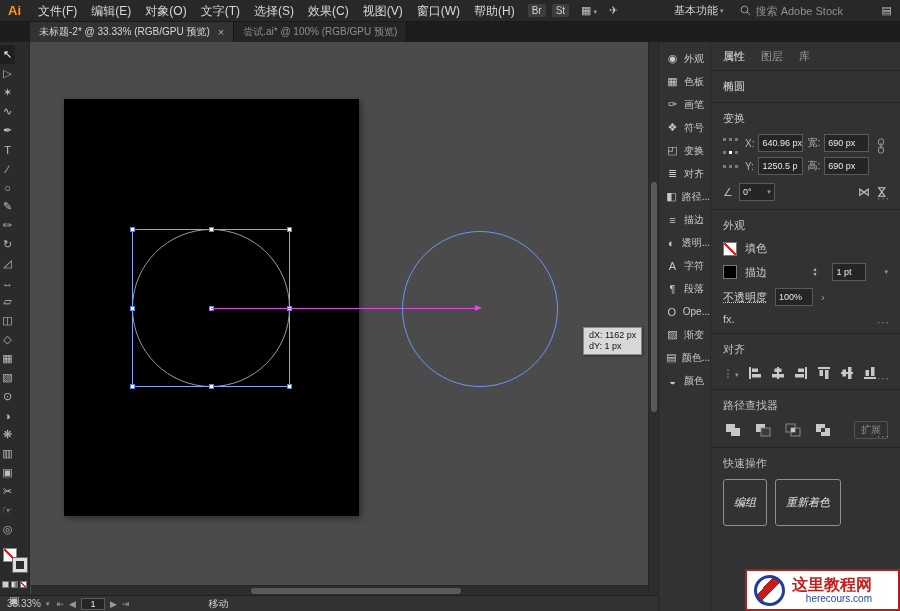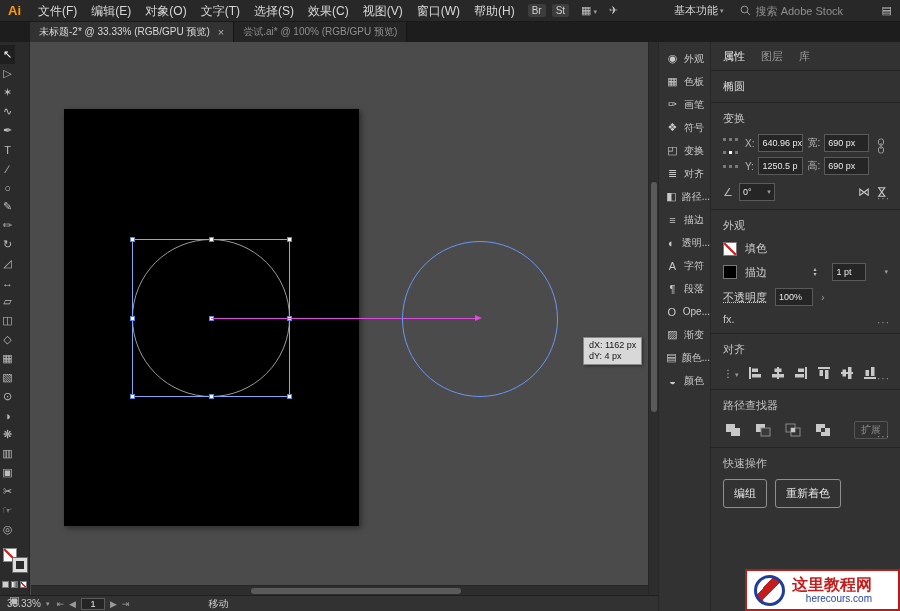--- a/index.html
+++ b/index.html
@@ -44,21 +44,21 @@
   .stroke-swatch { position:absolute; bottom:0; right:0; width:14px; height:14px; border:3px solid #ddd;
                    outline:1px solid #666; background:#2b2b2b; }
   .tool-extras { display:flex; flex-direction:column; align-items:center; gap:7px; margin-top:9px; color:#bdbdbd; }
   .mode-row { display:flex; gap:2px; }
   .mode-sq { width:7px; height:7px; background:#cfcfcf; border:1px solid #777; }
   .mode-sq.gradient { background:linear-gradient(90deg,#fff,#555); }
   .mode-sq.none { background:#fff; background-image:linear-gradient(to top right, transparent 40%, #d22 40%, #d22 60%, transparent 60%); }
   .extra-icon { font-size:11px; line-height:11px; color:#bdbdbd; }
 
   
-  .canvas { position:absolute; left:31px; top:42px; width:617px; height:544px; background:#4b4b4b; overflow:hidden;margin-top:10px; }
+  .canvas { position:absolute; left:31px; top:42px; width:617px; height:544px; background:#4b4b4b; overflow:hidden; }
   .artboard { position:absolute; left:33px; top:57px; width:295px; height:417px; background:#000;
               box-shadow:2px 2px 6px rgba(0,0,0,.45); }
   .sel-circle { position:absolute; left:101px; top:187px; width:158px; height:158px; border:1px solid #9a9a9a; border-radius:50%; }
   .bbox { position:absolute; left:101px; top:187px; width:158px; height:158px; border:1px solid #84a7f3; }
   .handle { position:absolute; width:5px; height:5px; background:#fff; border:1px solid #5b86e8; }
   .center-pt { position:absolute; left:76px; top:76px; width:5px; height:5px; background:#fff; border:1px solid #5b86e8; }
   .drag-circle { position:absolute; left:371px; top:189px; width:156px; height:156px; border:1px solid #6b96f2; border-radius:50%; }
   .measure-line { position:absolute; left:180px; top:266px; width:264px; height:1px; background:#e04ae0; }
   .measure-arrow { position:absolute; left:444px; top:263px; width:0; height:0;
                    border-top:3px solid transparent; border-bottom:3px solid transparent; border-left:7px solid #e04ae0; }
@@ -115,21 +115,21 @@
   .op-caret { color:#9a9a9a; font-size:11px; }
   .fx-row { display:flex; align-items:center; }
   .fx { color:#c5c5c5; font-size:11px; }
 
   .al-row { display:flex; align-items:center; gap:3px; }
   .al-dd { font-size:10px; color:#b5b5b5; margin-right:3px; }
   .al-btn, .pf-btn { width:20px; height:16px; display:flex; align-items:center; justify-content:center; }
   .pf-row { display:flex; align-items:center; gap:10px; }
   .expand-btn { margin-left:auto; color:#8a8a8a; border:1px solid #555; border-radius:2px; font-size:10px; padding:1px 6px; }
   .qa-row { display:flex; gap:8px; }
-  .qa-btn { border:1px solid #8f8f8f; border-radius:3px; padding:6px 10px; font-size:11px; color:#e5e5e5; white-space:nowrap; }
+  .qa-btn { border:1px solid #8f8f8f; border-radius:3px; padding:15px 10px; font-size:11px; color:#e5e5e5; white-space:nowrap;font-style:italic; }
 
   
   .statusbar { position:absolute; left:0; bottom:0; width:658px; height:16px; background:#323232;
                border-top:1px solid #1f1f1f; display:flex; align-items:center; font-size:10px;
                color:#c9c9c9; padding:0 7px; gap:7px; z-index:15; }
   .zoom-box { display:flex; align-items:center; gap:3px; }
   .nav { display:flex; align-items:center; gap:5px; color:#9a9a9a; font-size:9px; }
   .ab-field { width:24px; height:12px; background:#252525; border:1px solid #5a5a5a; text-align:center;
               font-size:9px; color:#e8e8e8; line-height:11px; }
   .status-text { margin-left:72px; color:#d0d0d0; }
@@ -249,21 +249,21 @@
       <span class="handle" style="left:-3px;bottom:-3px" data-name="selection-handle"></span>
       <span class="handle" style="left:76px;bottom:-3px" data-name="selection-handle"></span>
       <span class="handle" style="right:-3px;bottom:-3px" data-name="selection-handle"></span>
       <span class="center-pt" data-name="object-center-point"></span>
     </div>
     <div class="measure-line" data-name="drag-measure-line"></div>
     <div class="measure-arrow" data-name="drag-measure-arrowhead"></div>
     <div class="drag-circle" data-name="drag-preview-ellipse"></div>
     <div class="tooltip" data-name="measurement-tooltip">
       <div data-name="tooltip-dx">dX: 1162 px</div>
-      <div data-name="tooltip-dy">dY: 4 px</div>
+      <div data-name="tooltip-dy">dY: 1 px</div>
     </div>
   </div>
 
   <div class="vscroll" data-name="vertical-scrollbar">
       <div class="vthumb" data-name="vertical-scrollbar-thumb"></div>
     </div>
   <div class="hscroll" data-name="horizontal-scrollbar">
       <div class="hthumb" data-name="horizontal-scrollbar-thumb"></div>
     </div>
 

